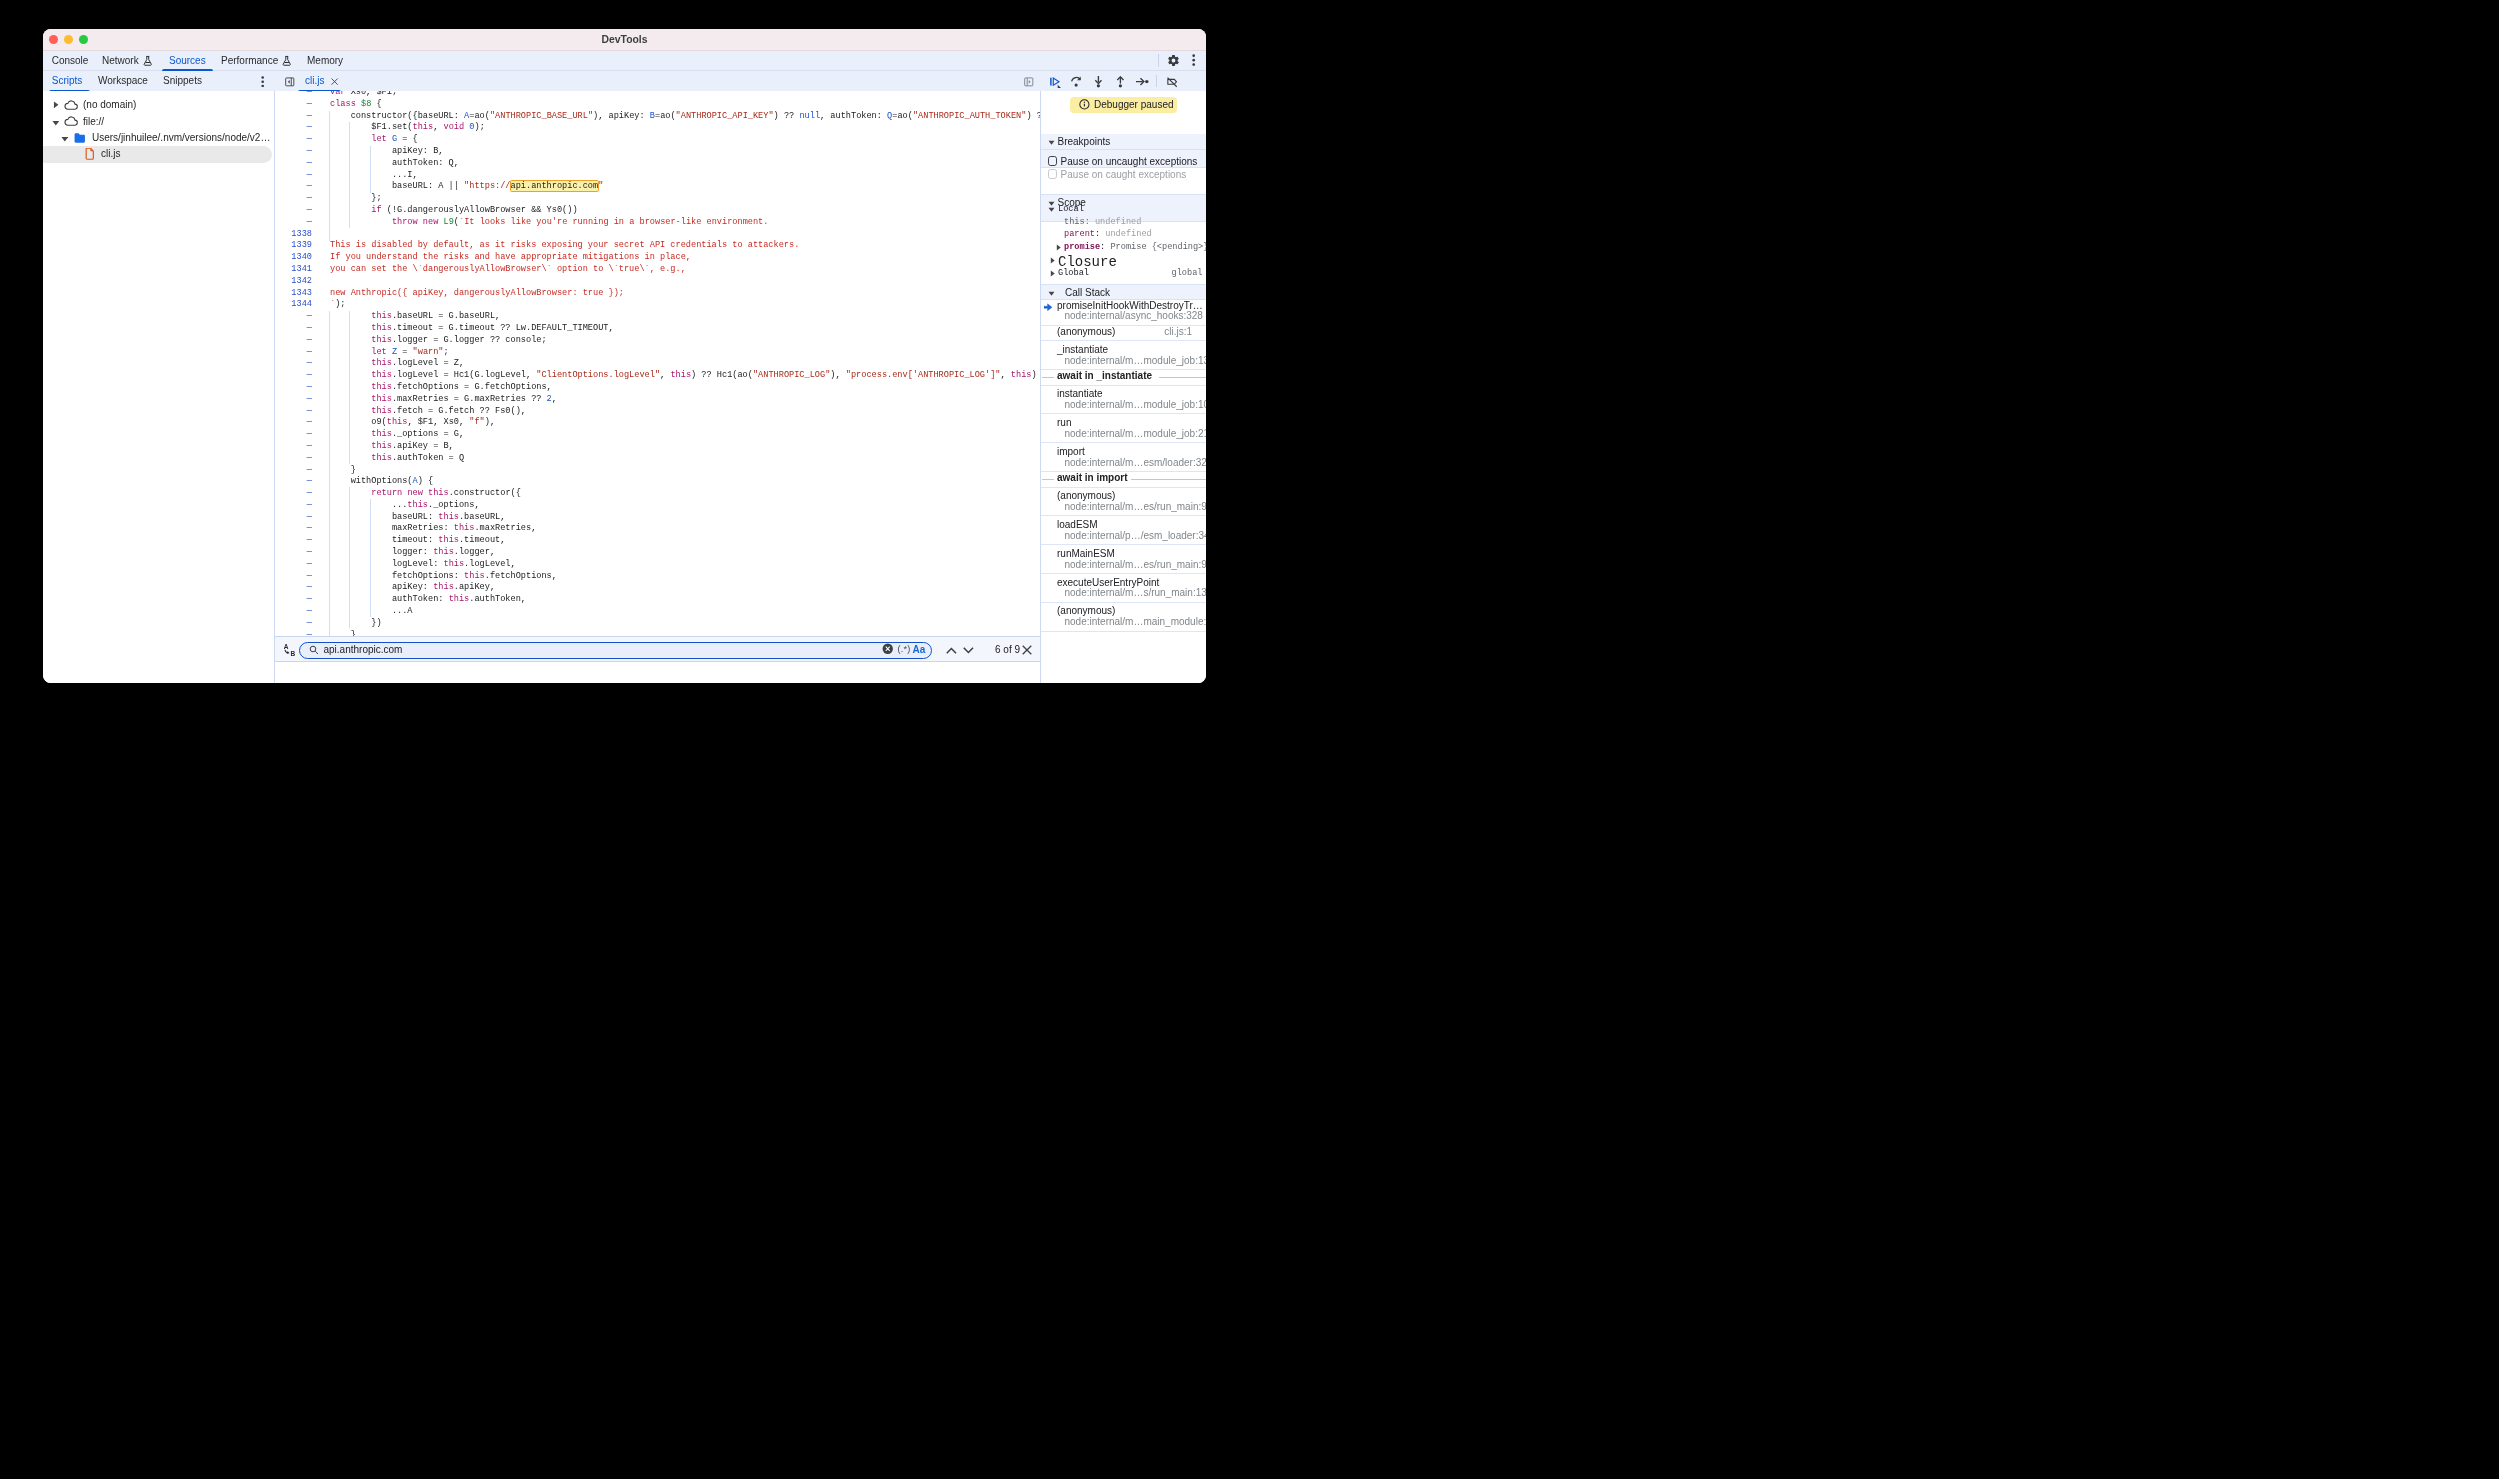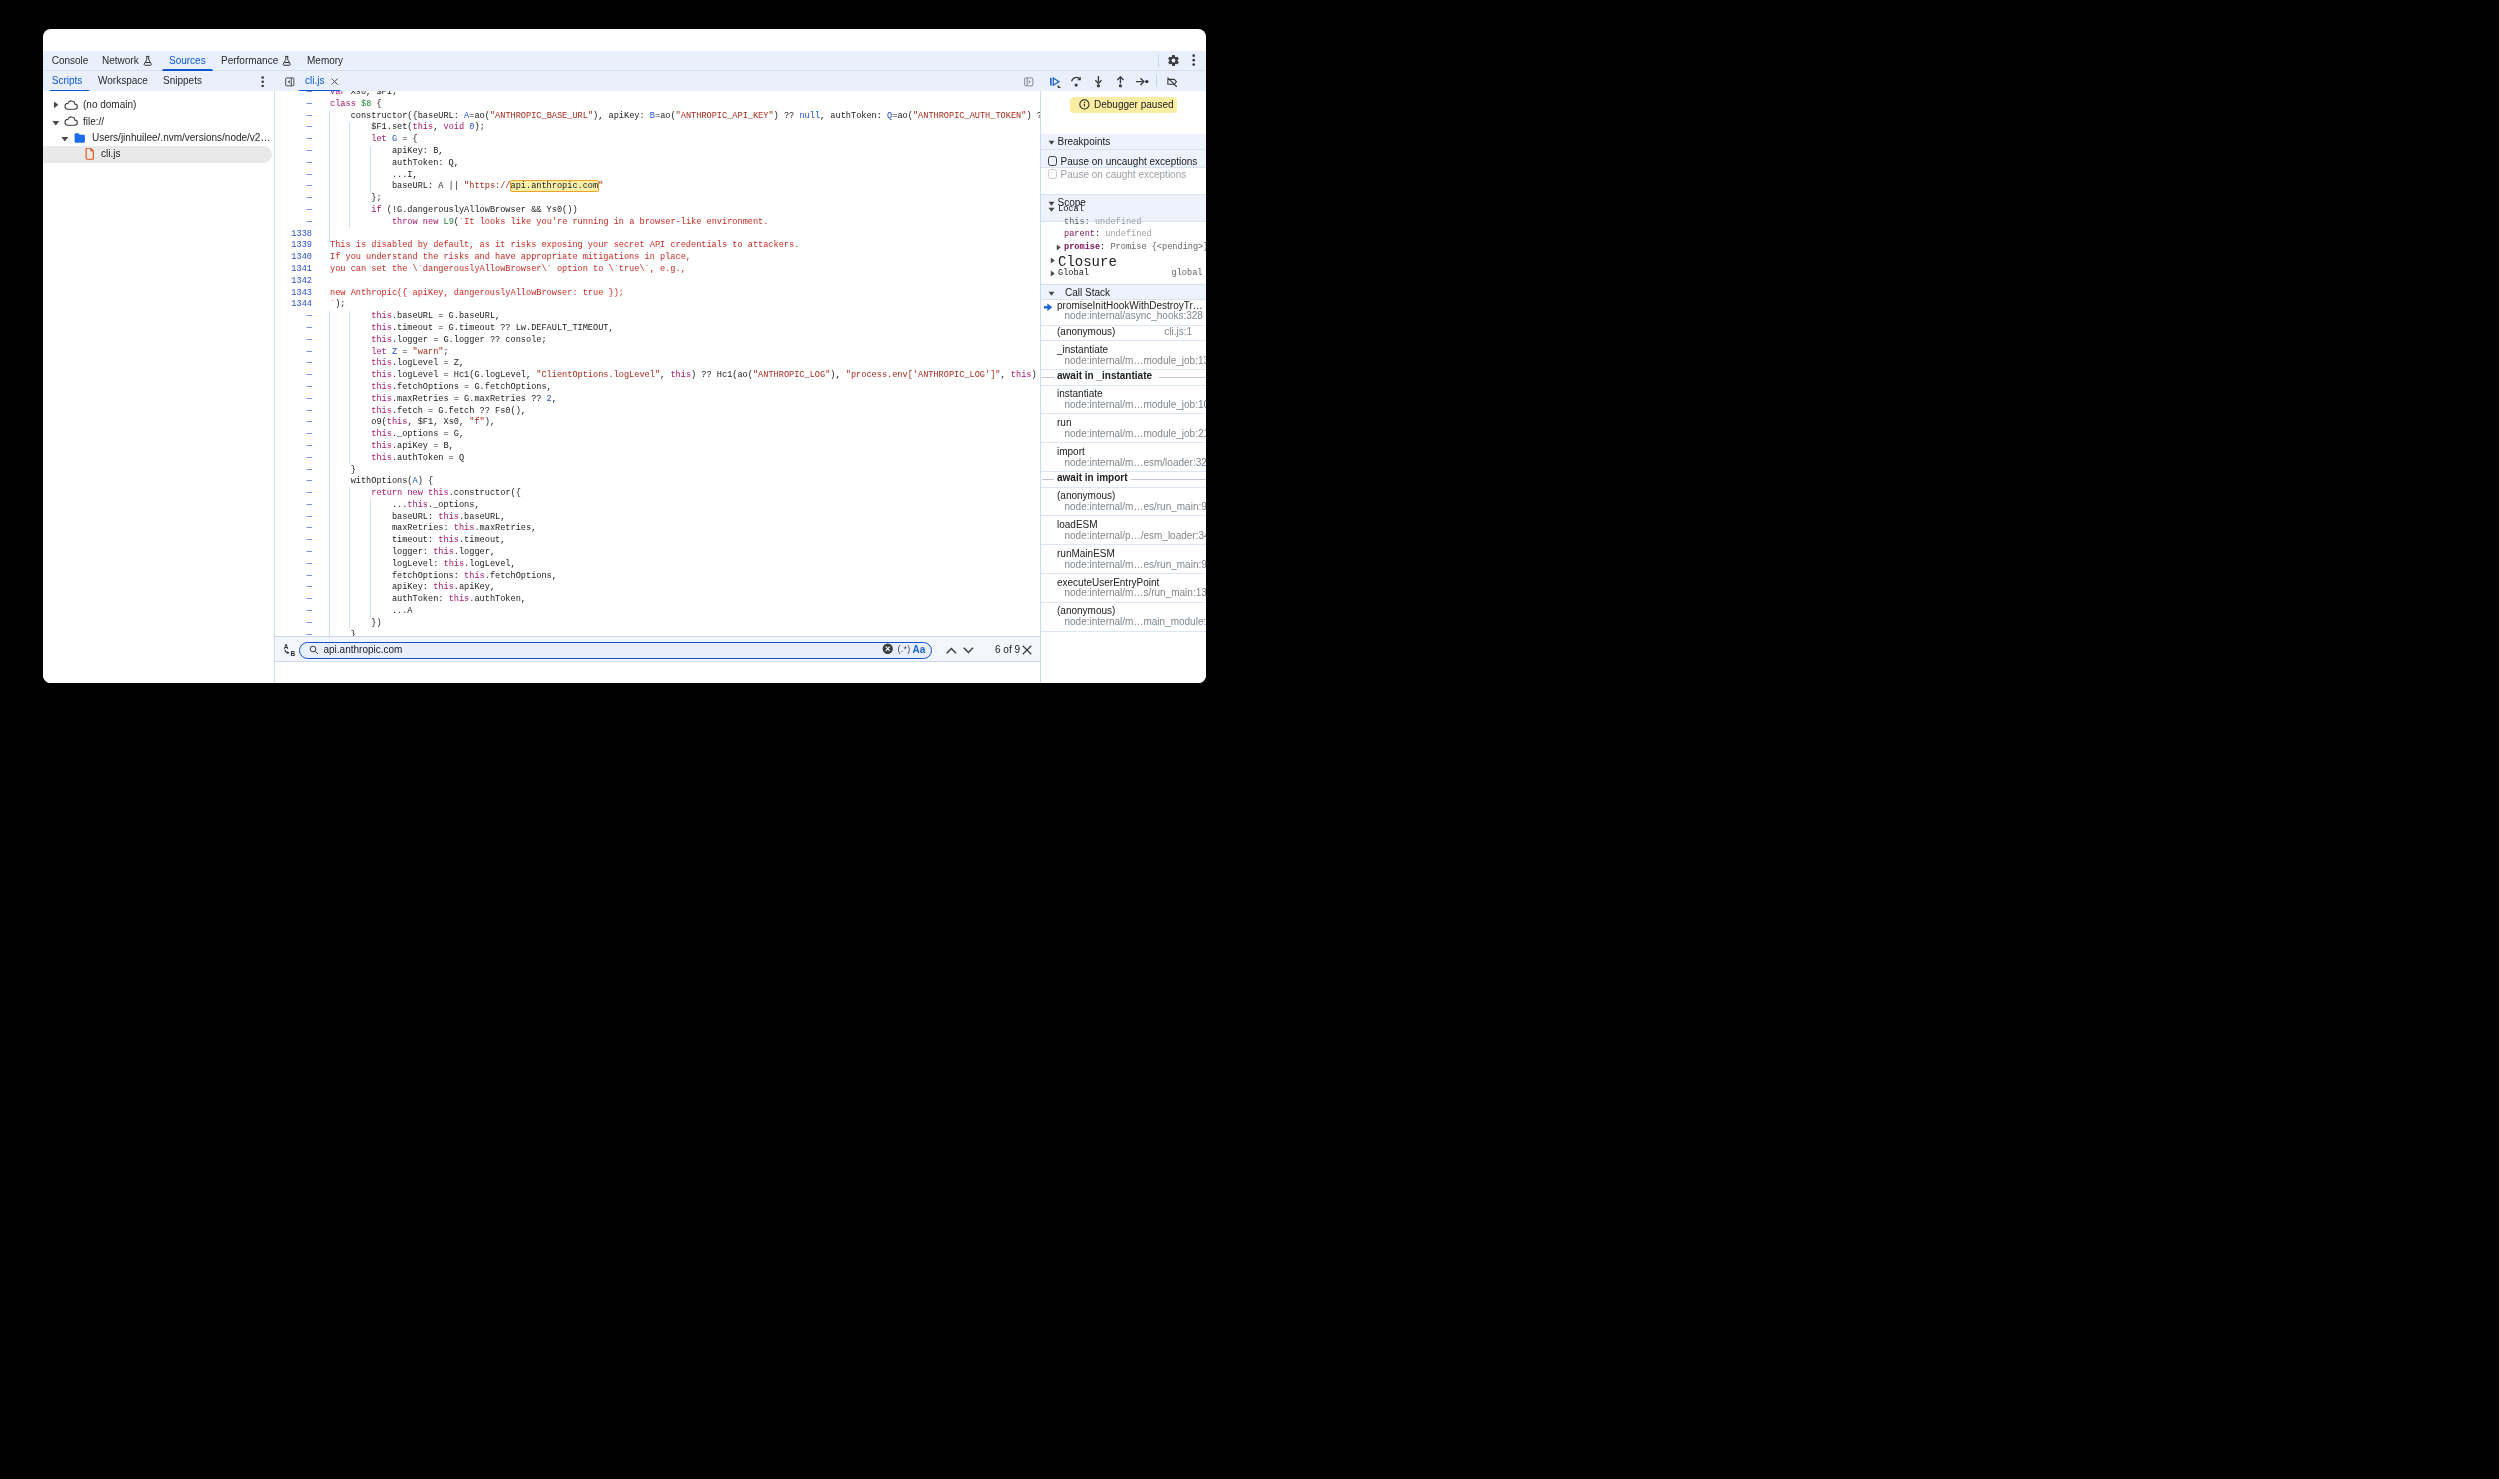--- a/index.html
+++ b/index.html
@@ -35,20 +35,26 @@
 .srow{position:absolute;left:0;width:100%;font-size:10px;color:#202124;white-space:nowrap}
 .loc{color:#80868b}
 .bold{font-weight:700}
 .brd{position:absolute;left:0;width:100%;border-top:0.8px solid #dde6f5}
 .searchbar{position:absolute;left:0;top:545px;width:100%;height:25.6px;background:#f3f6fd;border-top:0.8px solid #c9d6ee;border-bottom:0.8px solid #c9d6ee}
 .sinput{position:absolute;left:23.5px;top:4.5px;width:633px;height:17px;background:#e9eefb;border:1.7px solid #1450cc;border-radius:8.5px}
 .statusbar{position:absolute;left:0;top:571px;width:100%;height:21px;background:#fff}
 </style></head>
 <body>
 <div class="win">
+  <div class="titlebar">
+    <div class="tl" style="left:5.8px;background:#ff5f57"></div>
+    <div class="tl" style="left:21px;background:#febc2e"></div>
+    <div class="tl" style="left:36px;background:#28c840"></div>
+    <div class="title">DevTools</div>
+  </div>
   <div class="tabbar" id="tabbar">
     <div class="tab" style="left:8.7px">Console</div>
     <div class="tab" style="left:59px">Network</div>
     <svg style="position:absolute;left:99px;top:4.2px" width="11.5" height="11.5" viewBox="0 0 24 24" fill="none" stroke="#292a2d" stroke-width="2">
         <path d="M9 3h6M10 3v6.5L4.7 19a1.6 1.6 0 0 0 1.4 2.4h11.8a1.6 1.6 0 0 0 1.4-2.4L14 9.5V3"></path>
         <path d="M7.5 15.5h9" stroke-width="2.2"></path>
       </svg>
     <div class="tab sel" style="left:126px">Sources</div>
     <div class="ul" style="left:119px;top:18px;width:51px"></div>
     <div class="tab" style="left:178px">Performance</div>

